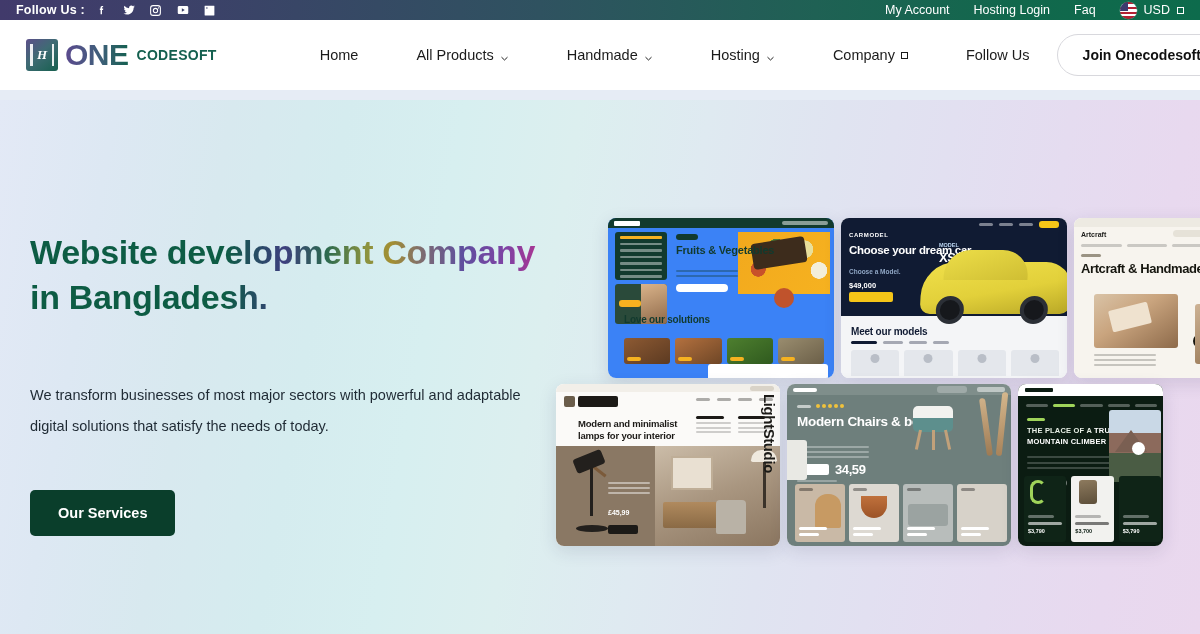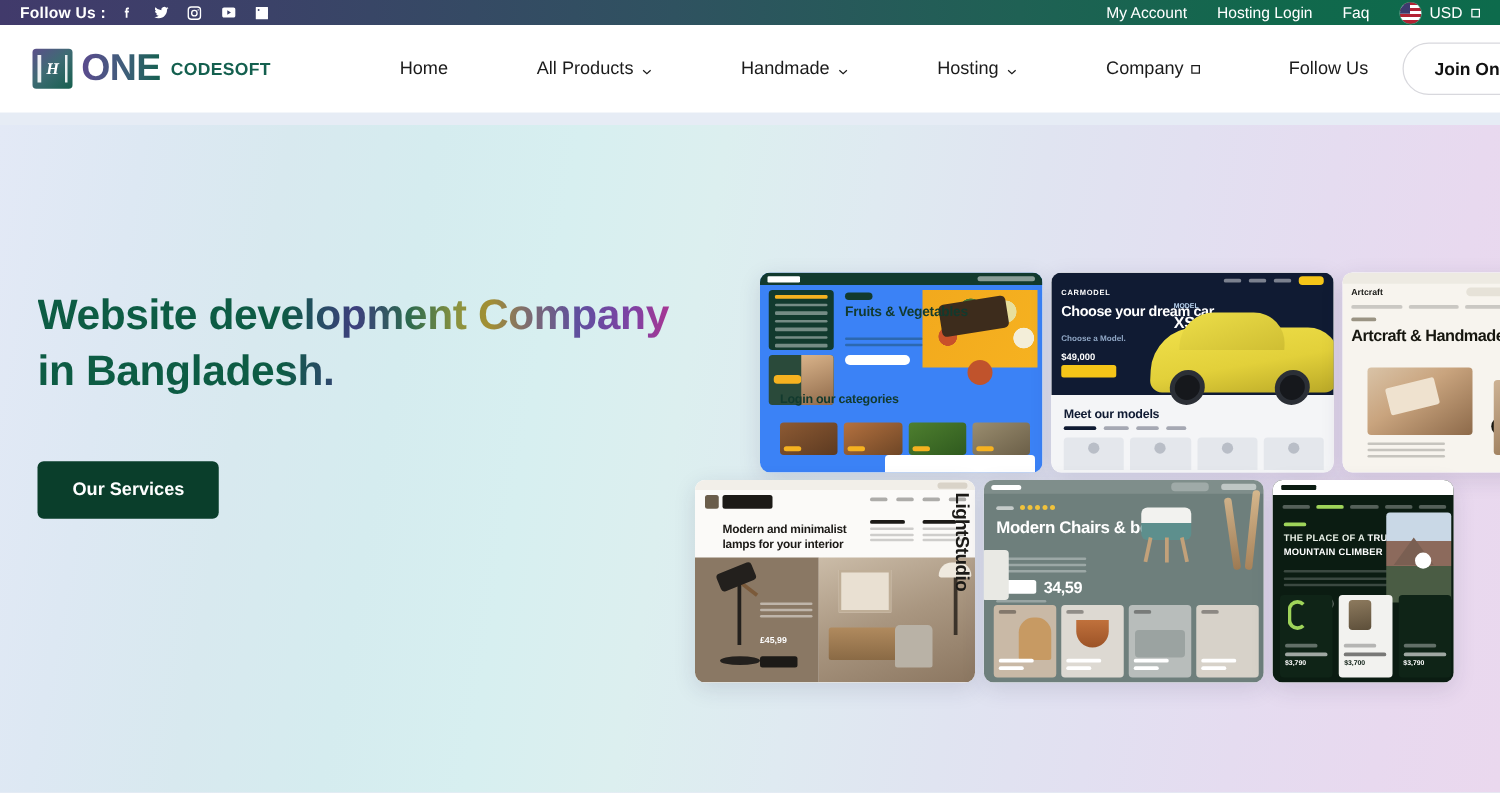--- a/index.html
+++ b/index.html
@@ -68,21 +68,21 @@
   .logo-mark::after { right: 4px; }
   .logo-mark span { color: #fff; font-size: 13px; font-weight: 700; font-style: italic; font-family: "Liberation Serif", serif; }
   .logo-one {
     font-size: 30px; font-weight: 700; letter-spacing: -.5px; line-height: 1;
     background: linear-gradient(90deg, #5b4a8e 0%, #3f5f7a 55%, #14604f 100%);
     -webkit-background-clip: text; background-clip: text; color: transparent;
   }
   .logo-stack { display: flex; line-height: 1; margin-left: 1px; }
   .logo-stack span { font-size: 14px; font-weight: 800; color: #14604f; letter-spacing: .3px; }
 
-  .nav { display: flex; align-items: center; gap: 17px; margin-left: 76px; }
+  .nav { display: flex; align-items: center; gap: 4px; margin-left: 76px; }
   .nav-item {
     display: flex; align-items: center; gap: 6px;
     font-size: 14.5px; color: #1b1b1b; cursor: pointer;
     padding: 0 27px; white-space: nowrap;
   }
   .caret { width: 9px; height: 9px; display: inline-block; position: relative; top: -1px; }
   .caret svg { stroke: #1b1b1b; }
 
   .join-btn {
     margin-left: auto;
@@ -434,20 +434,21 @@
   <button class="join-btn">
     <span>Join Onecodesoft</span>
     <span class="join-arrow">→</span>
   </button>
 </div>
 
 <div class="hero">
 
   <div class="hero-left">
     <h1 class="hero-title">Website development Company in Bangladesh.</h1>
+    <p class="hero-para">We transform businesses of most major sectors with powerful and adaptable digital solutions that satisfy the needs of today.</p>
     <button class="cta">Our Services</button>
   </div>
 
   <div class="showcase">
 
     <div class="row">
 
       <div class="card card-top">
         <div class="shot g-bg">
           <div class="g-head"></div>
@@ -467,21 +468,21 @@
           <div class="g-bowl"></div>
           <div class="g-title">Fruits &amp; Vegetables</div>
           <div class="g-lines">
               <i></i>
               <i></i>
             </div>
           <div class="g-btn"></div>
           <div class="g-promo">
               <i></i>
             </div>
-          <div class="g-cats">Login our categories</div>
+          <div class="g-cats">Love our solutions</div>
           <div class="g-grid">
               <div></div>
               <div></div>
               <div></div>
               <div></div>
             </div>
           <div class="g-foot"></div>
         </div>
       </div>
 

